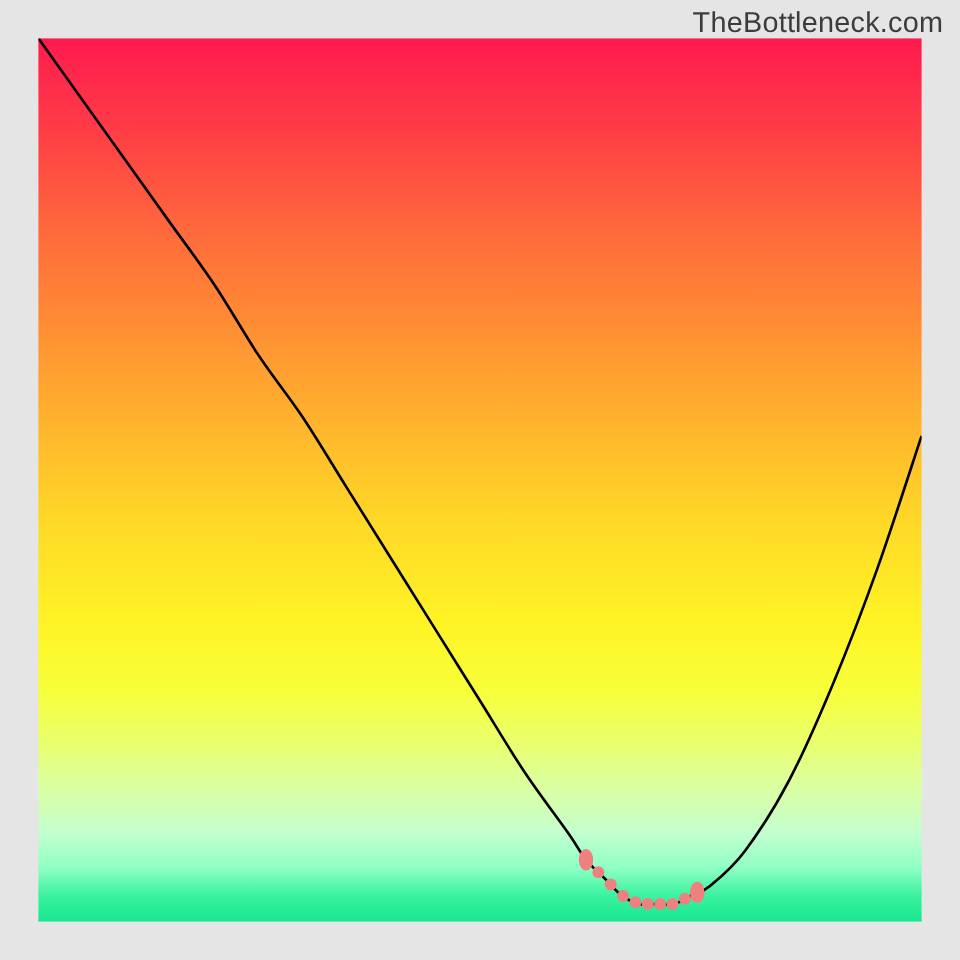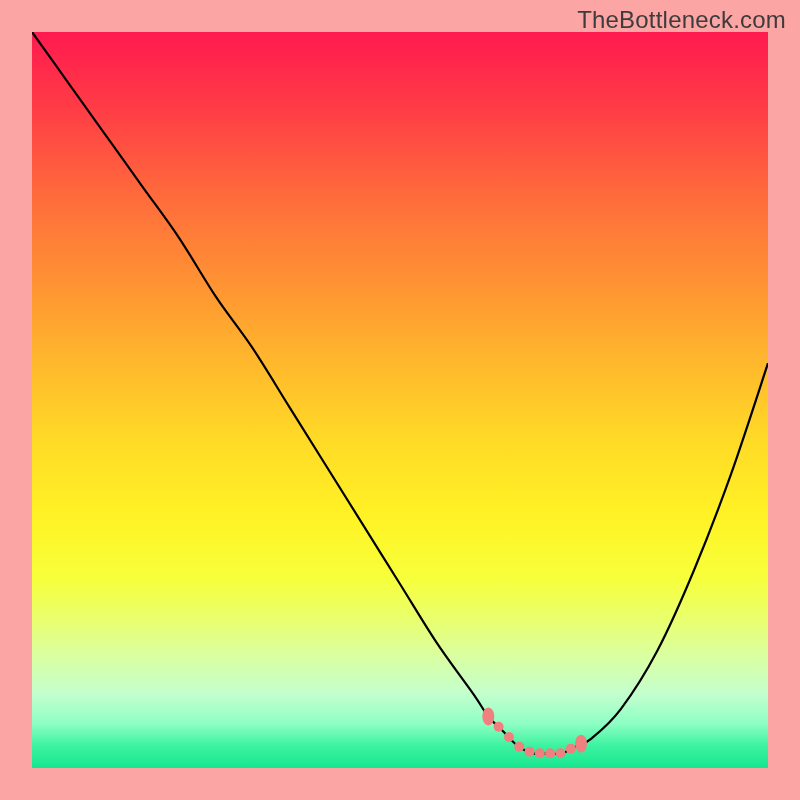--- a/index.html
+++ b/index.html
@@ -8,21 +8,21 @@
     width: 800px;
     height: 800px;
     background: #000;
     font-family: Arial, Helvetica, sans-serif;
     overflow: hidden;
   }
   .frame {
     position: relative;
     width: 800px;
     height: 800px;
-    background: #fca5a5;
+    background: #e5e5e5;
   }
   .plot {
     position: absolute;
     left: 32px;
     top: 32px;
     width: 736px;
     height: 736px;
     background: linear-gradient(
       to bottom,
       #ff1a4f 0%,

